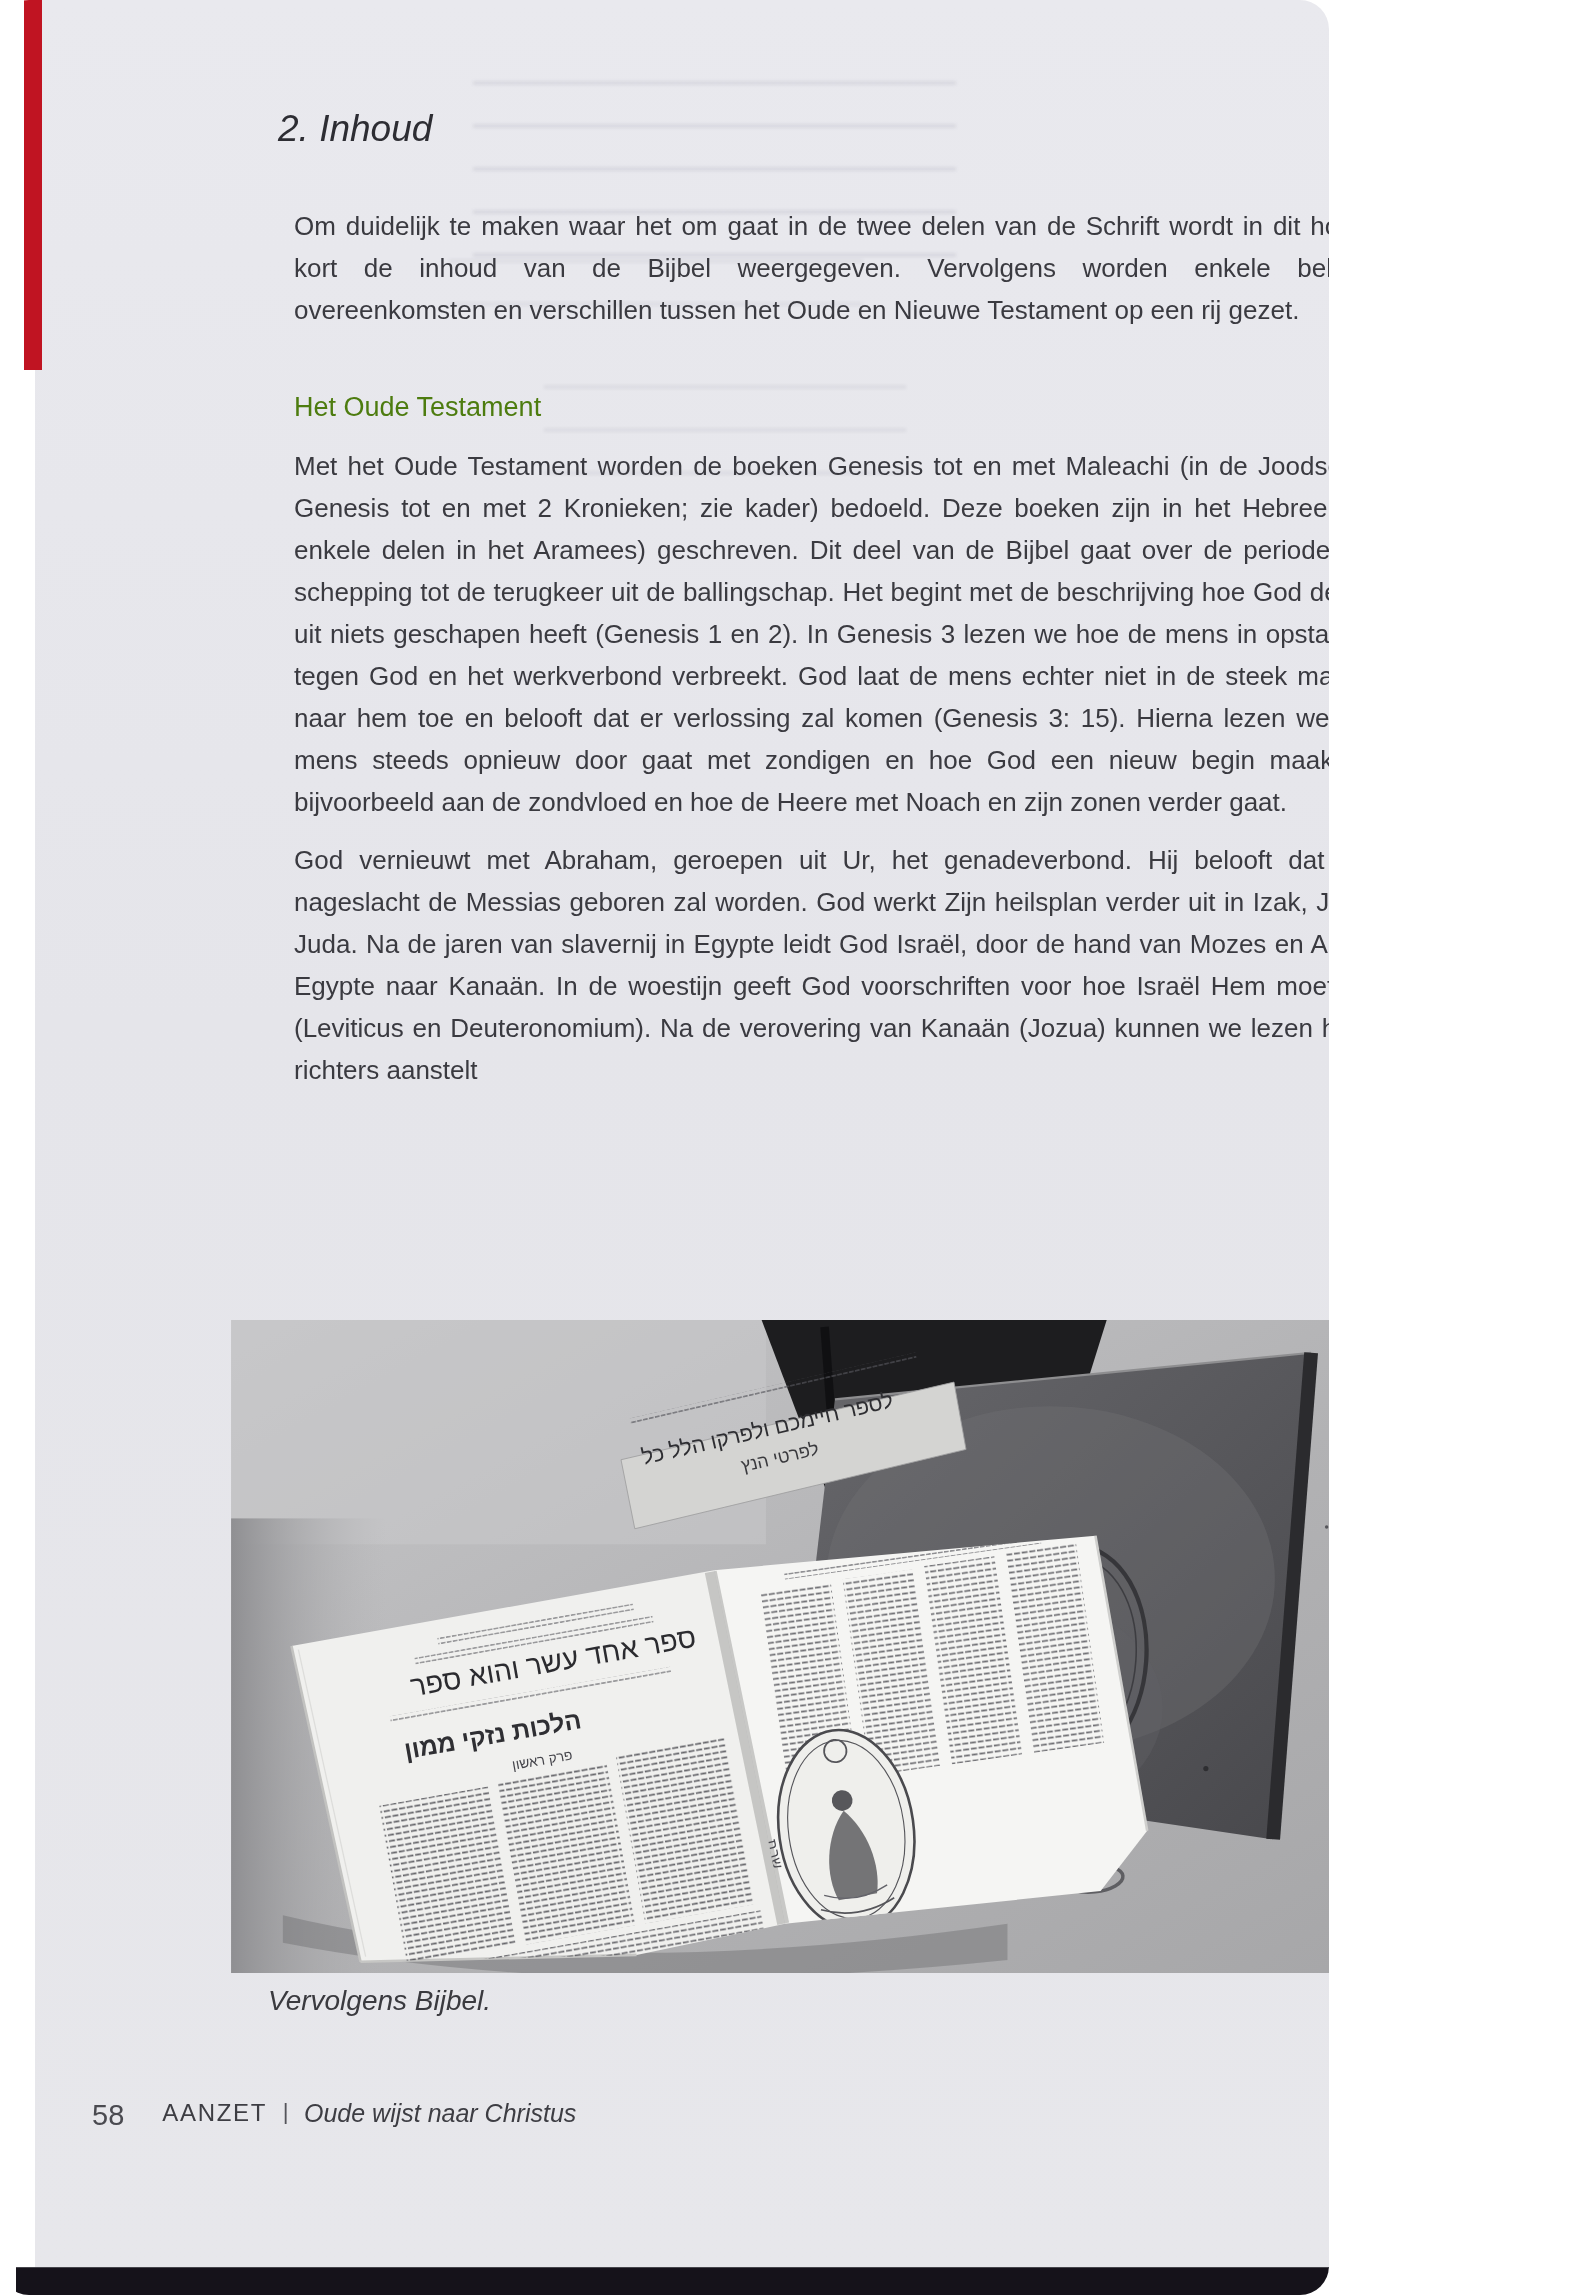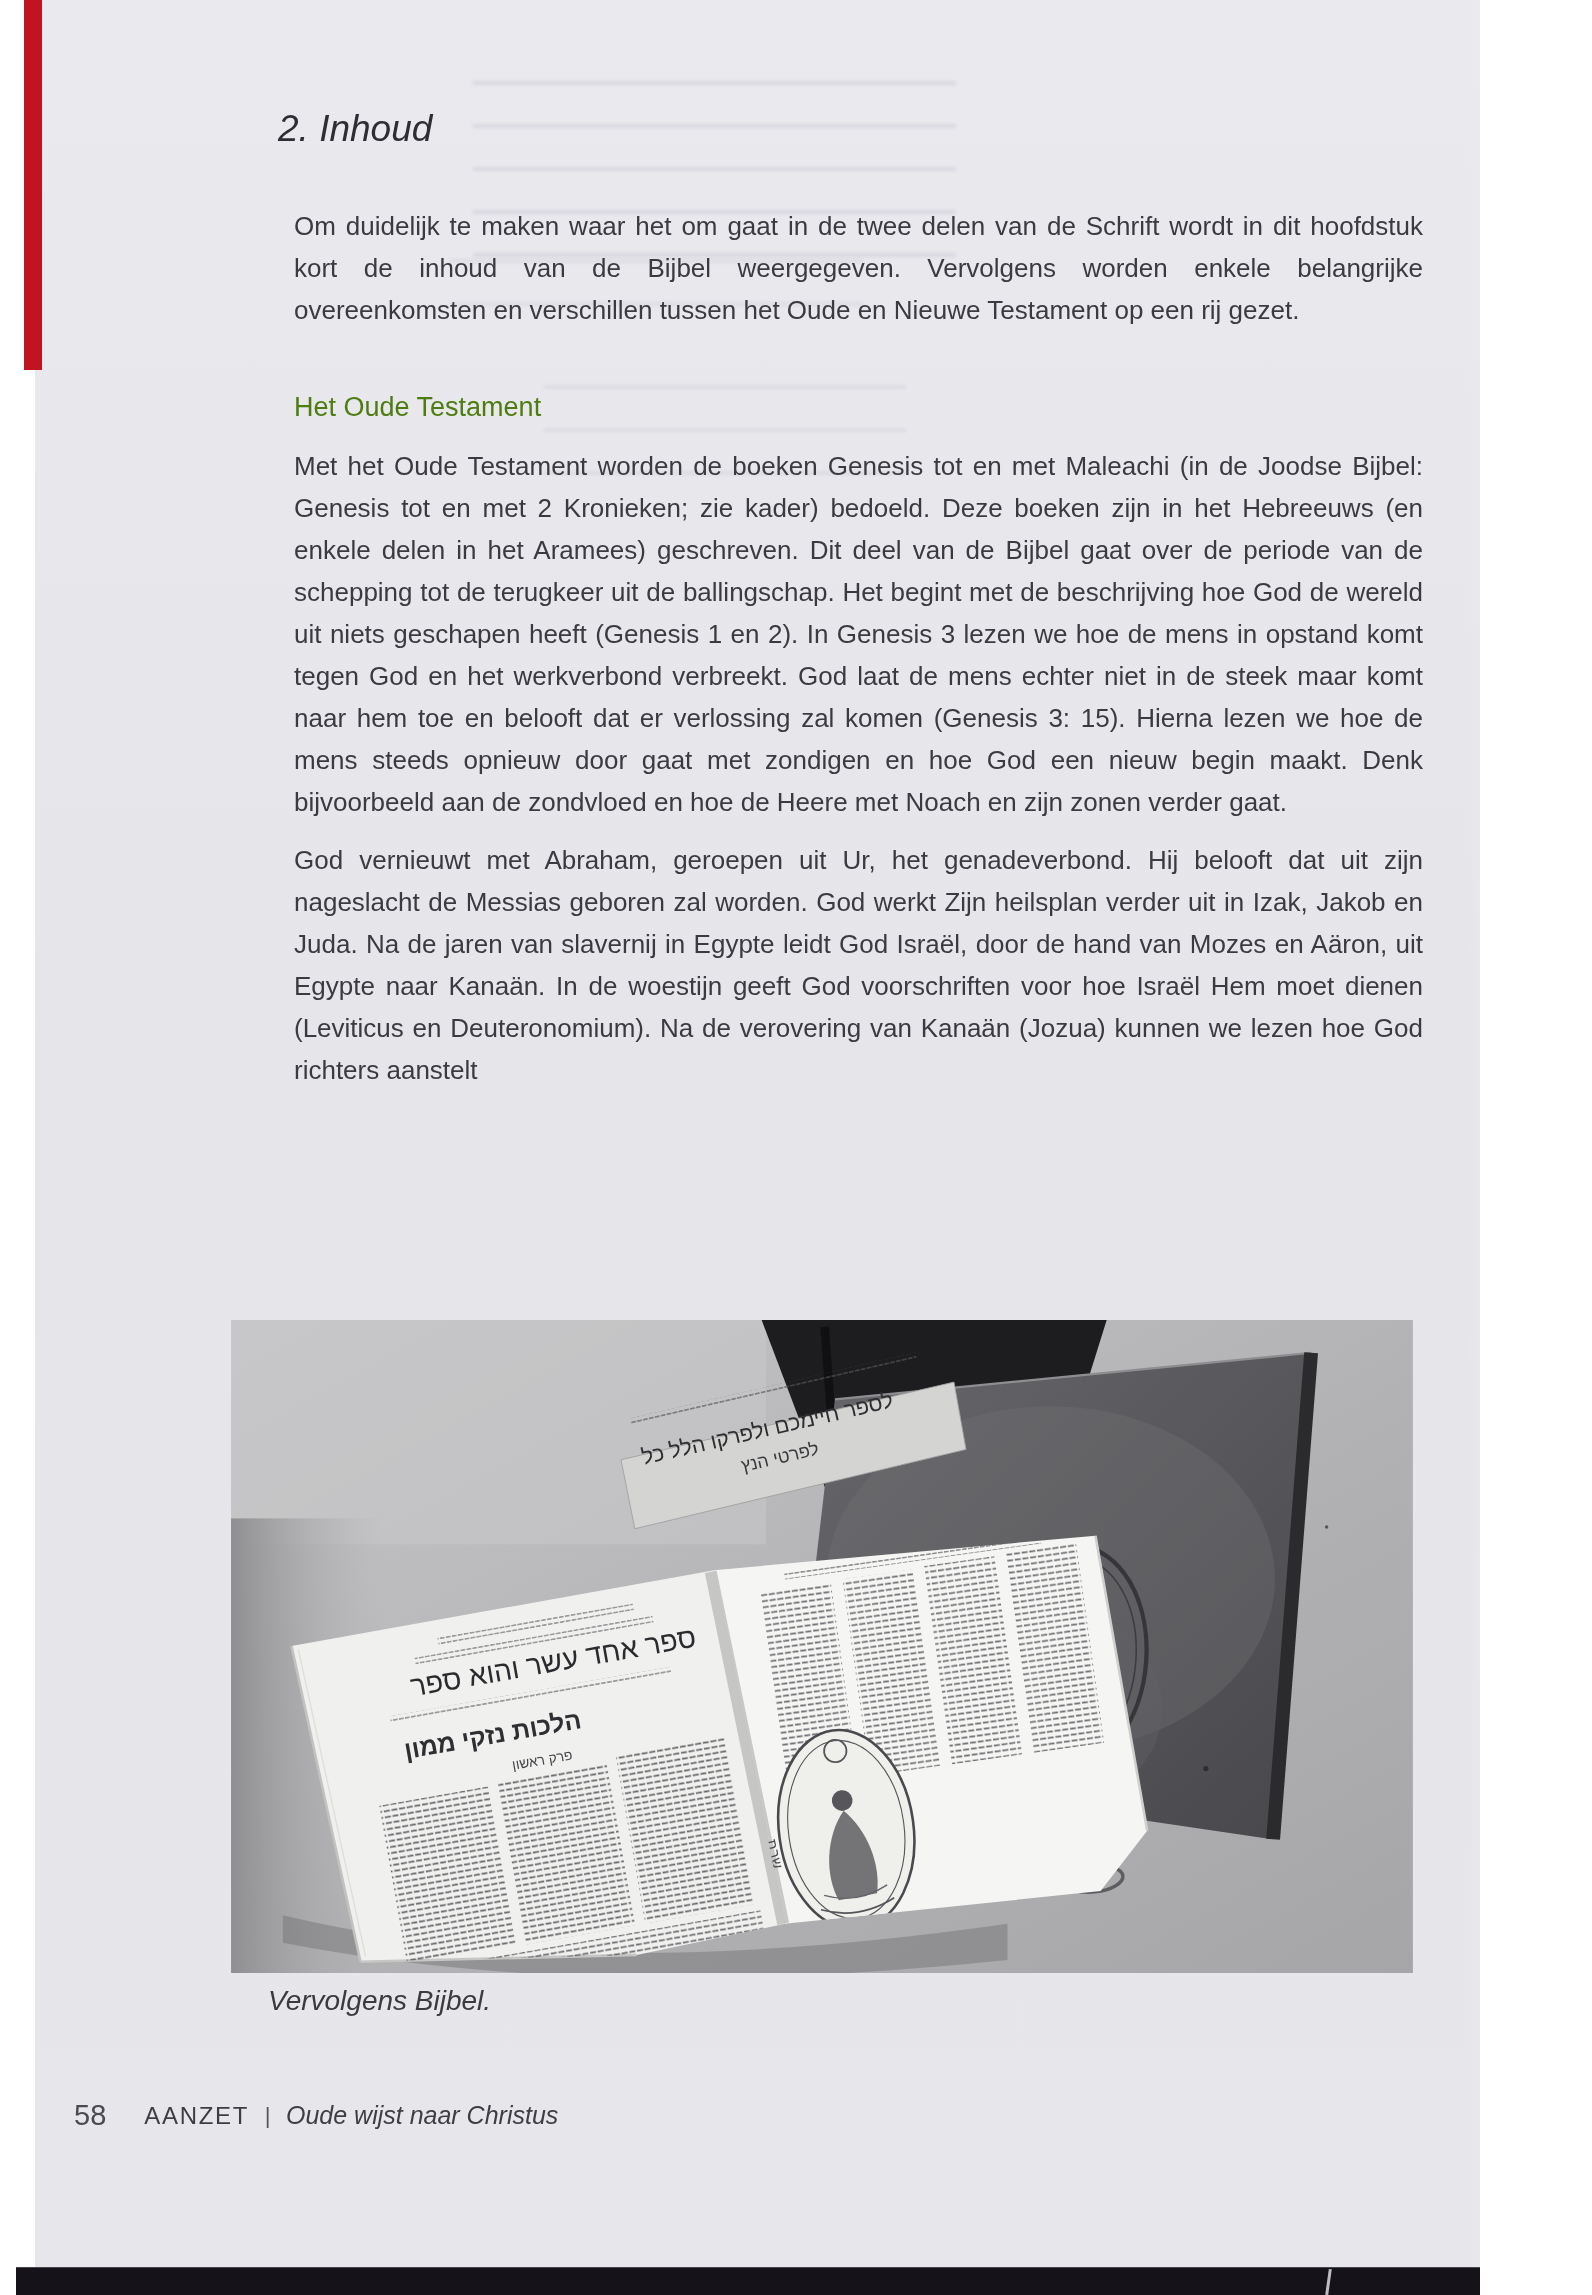--- a/index.html
+++ b/index.html
@@ -1,17 +1,17 @@
 <!DOCTYPE html>
 <html style="font-size:14px"><head>
 <meta charset="utf-8">
 <style>
   html,body{margin:0;padding:0;background:#ffffff;}
-  .canvas{position:relative;width:1480px;height:2295px;background:#ffffff;overflow:hidden;
-          font-family:"Liberation Sans","DejaVu Sans",sans-serif;}
+  .canvas{position:relative;width:1329px;height:2295px;background:#ffffff;overflow:hidden;
+          font-family:"Liberation Sans","DejaVu Sans",sans-serif;border-radius:29px;}
   .abs{position:absolute;}
 
   
   .page{left:35px;top:0;width:1519px;height:2268px;
         background:linear-gradient(180deg,#e9e9ee 0%,#e5e5ea 45%,#e7e7eb 100%);}
   .margin-right{left:1553px;top:0;width:39px;height:2268px;background:#fdfdfe;}
   .edge-band{left:1467px;top:0;width:86px;height:2268px;
              background:linear-gradient(90deg,rgba(231,231,236,0) 0%,#ededf1 55%,#f6f6f9 100%);}
   .edge-dark{left:1539px;top:0;width:6px;height:74px;background:#17171a;}
   .edge-line{left:1541px;top:74px;width:2.6px;height:1165px;background:#b6b6bb;opacity:.75;}
@@ -33,21 +33,21 @@
          margin:0 0 55px 0;}
   .text-col p{margin:16px;font-size:26px;line-height:42px;text-align:justify;}
   .intro{margin-bottom:55px !important;}
   .sect{font-size:27px;line-height:43px;font-weight:400;color:#4d7c0f;margin:16px;}
 
   
   .photo{left:231px;top:1320px;width:1182px;height:653px;margin:0;}
   .caption{left:268px;top:1985px;font-size:28px;font-style:italic;color:#3a3a3f;}
 
   
-  .footer{left:74px;top:2099px;display:flex;align-items:center;color:#3d3d43;}
+  .footer{left:92px;top:2099px;display:flex;align-items:flex-start;color:#3d3d43;}
   .footer .pg{font-size:29px;color:#4a4a50;}
   .footer .series{font-size:24px;letter-spacing:1.7px;margin-left:38px;}
   .footer .sep{font-size:22.4px;margin:0 15.5px;color:#55555b;}
   .footer .bk{font-size:25px;font-style:italic;}
 
   
   .bottom-bar{left:15.5px;top:2267px;width:1577px;height:28.5px;background:#15121a;border-top:0.9px solid #46464c;}
   .scratch{left:1327px;top:2269px;width:2.6px;height:26px;background:#e8e8ec;transform:rotate(8deg);opacity:.8;}
 </style>
 </head>

